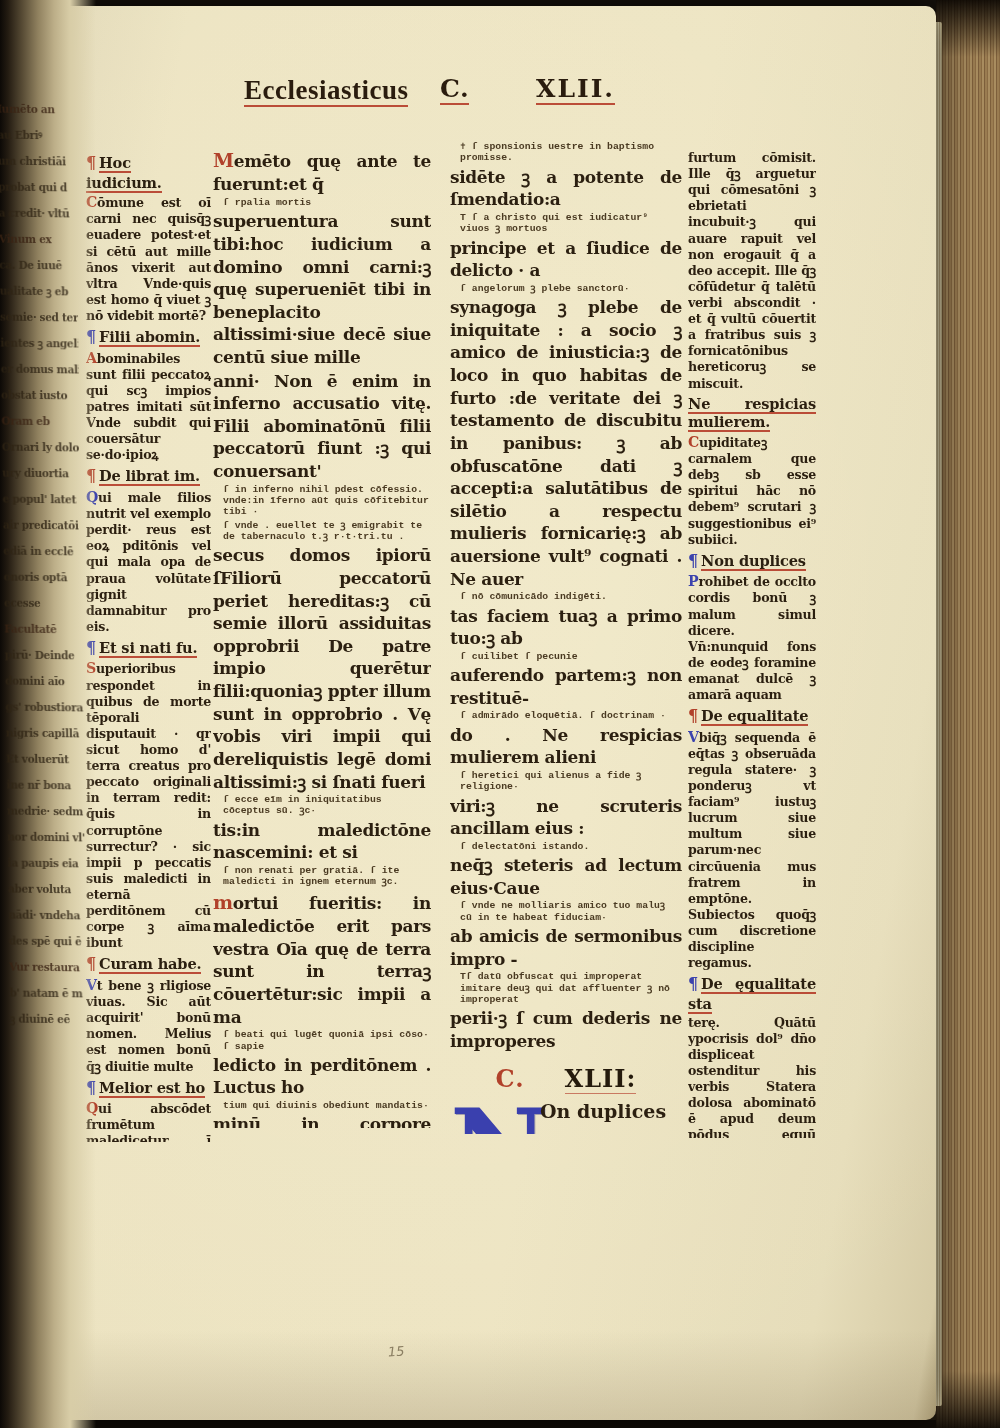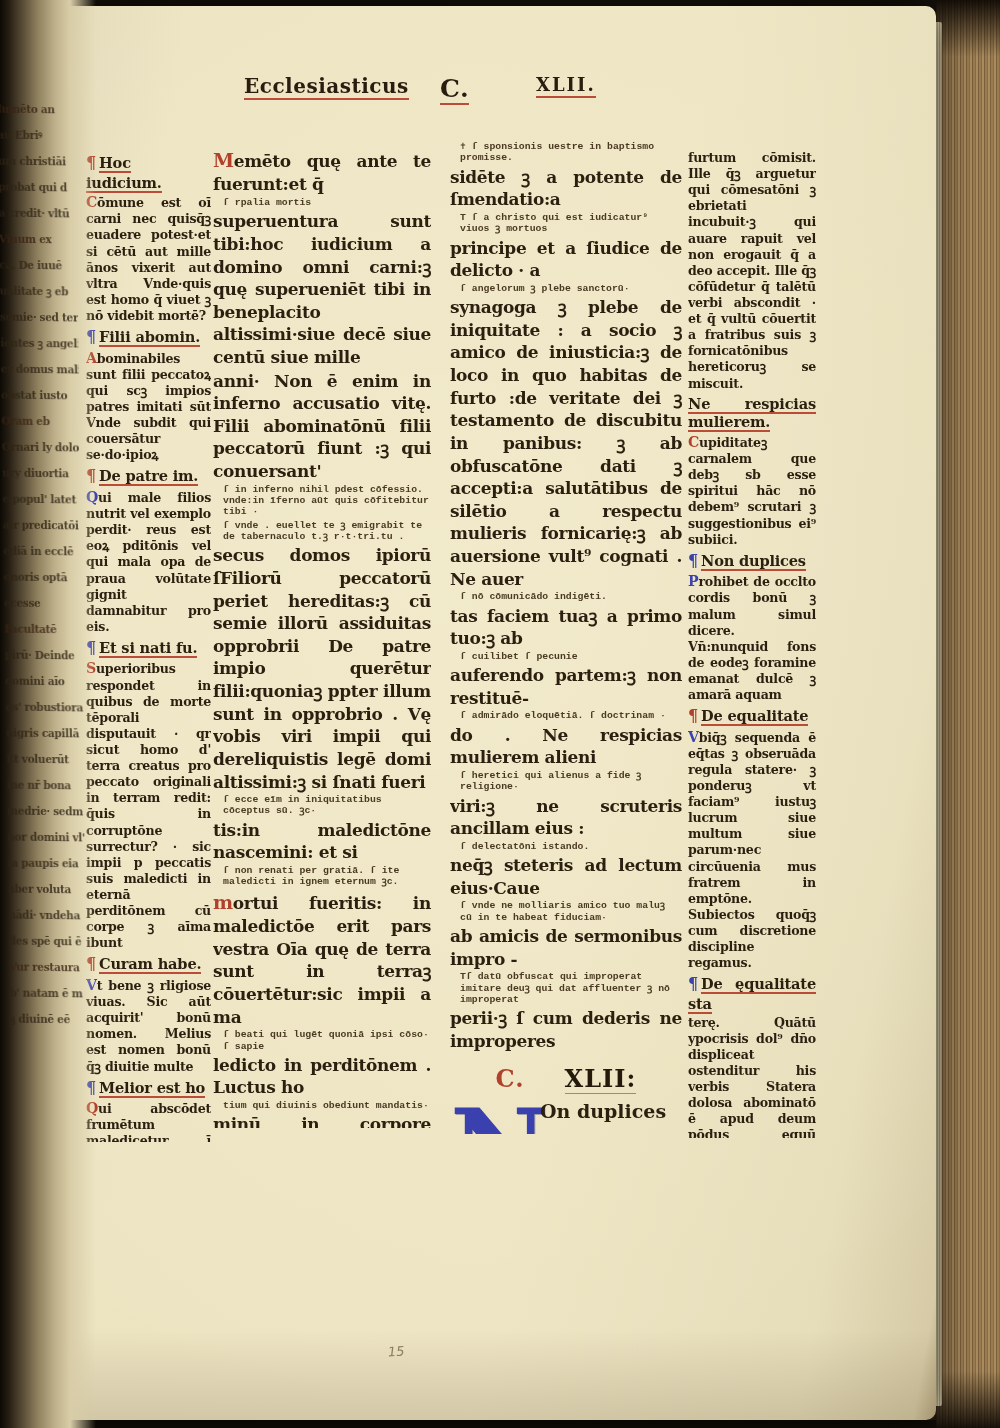--- a/index.html
+++ b/index.html
@@ -32,23 +32,23 @@
       linear-gradient(180deg,rgba(10,6,2,.92) 0%,rgba(10,6,2,0) 4%,rgba(10,6,2,0) 96%,rgba(10,6,2,.9) 100%),
       repeating-linear-gradient(90deg,#7d5f3b 0 1px,#9a7c51 1px 3px,#8a6b43 3px 4px,#a98d60 4px 6px),
       #8a6b43;}
   #pagestack{position:absolute;right:58px;top:22px;width:26px;height:1384px;
     background:repeating-linear-gradient(90deg,#e3d7ae 0 1px,#c9ba8e 1px 2px,#efe5bd 2px 3px,#bfae82 3px 4px);
     border-radius:2px;opacity:.95;}
 
   
   .hdr{position:absolute;top:70px;color:#2a1c0e;font-weight:bold;letter-spacing:.5px;
     border-bottom:2px solid rgba(177,49,31,.85);padding-bottom:1px;line-height:1.05;}
-  #hdr-title{left:216px;font-size:20px;}
+  #hdr-title{left:216px;font-size:27px;font-family:Liberation Serif, serif;}
   #hdr-c{left:412px;font-size:25px;}
-  #hdr-num{left:508px;font-size:18px;letter-spacing:2px;}
+  #hdr-num{left:508px;font-size:25px;letter-spacing:2px;}
 
   
   .col{position:absolute;overflow:hidden;color:#2b1f10;text-align:justify;}
   #col1{left:58px;top:144px;width:125px;height:992px;}
   #col4{left:660px;top:144px;width:128px;height:988px;}
   #col1,#col4{font-size:12.6px;line-height:1.28;font-weight:bold;letter-spacing:-.25px;}
   #col2{left:185px;top:142px;width:218px;height:980px;}
   #col3{left:422px;top:134px;width:232px;height:994px;}
   #col2,#col3{font-size:17px;line-height:1.33;font-weight:bold;letter-spacing:-.35px;}
 
@@ -92,21 +92,21 @@
   <div id="page">
     <span id="hdr-title" class="hdr">Ecclesiasticus</span>
     <span id="hdr-c" class="hdr">C.</span>
     <span id="hdr-num" class="hdr">XLII.</span>
 
     <div id="col1" class="col">
         <div class="blk h"><span class="pil red">¶</span><span class="h-text">Hoc iudicium.</span></div>
         <div class="blk b"><span class="lead red">C</span>ōmune est oī carni nec quisq̄ꝫ euadere potest·et si cētū aut mille ānos vixerit aut vltra Vnde·quis est homo q̄ viuet ꝫ nō videbit mortē?</div>
         <div class="blk h"><span class="pil blue">¶</span><span class="h-text">Filii abomin.</span></div>
         <div class="blk b"><span class="lead red">A</span>bominabiles sunt filii peccatoꝝ qui scꝫ impios patres imitati sūt Vnde subdit qui couersātur se·do·ipioꝝ</div>
-        <div class="blk h"><span class="pil red">¶</span><span class="h-text">De patre im.</span></div>
+        <div class="blk h"><span class="pil red">¶</span><span class="h-text">De librat im.</span></div>
         <div class="blk b"><span class="lead blue">Q</span>ui male filios nutrit vel exemplo perdit· reus est eoꝝ pditōnis vel qui mala opa de praua volūtate gignit damnabitur pro eis.</div>
         <div class="blk h"><span class="pil blue">¶</span><span class="h-text">Et si nati fu.</span></div>
         <div class="blk b"><span class="lead red">S</span>uperioribus respondet in quibus de morte tēporali disputauit · qr sicut homo d' terra creatus pro peccato originali in terram redit: q̄uis in corruptōne surrectur? · sic impii p peccatis suis maledicti in eternā perditōnem cū corpe ꝫ aīma ibunt</div>
         <div class="blk h"><span class="pil red">¶</span><span class="h-text">Curam habe.</span></div>
         <div class="blk b"><span class="lead blue">V</span>t bene ꝫ rligiose viuas. Sic aūt acquirit' bonū nomen. Melius est nomen bonū q̄ꝫ diuitie multe</div>
         <div class="blk h"><span class="pil blue">¶</span><span class="h-text">Melior est ho</span></div>
         <div class="blk b"><span class="lead red">Q</span>ui abscōdet frumētum maledicetur ī populis, benedictio autē super caput vēdētium</div>
       </div>
     <div id="col2" class="col">
         <div class="blk b"><span class="lead red">M</span>emēto quę ante te fuerunt:et q̄</div>

